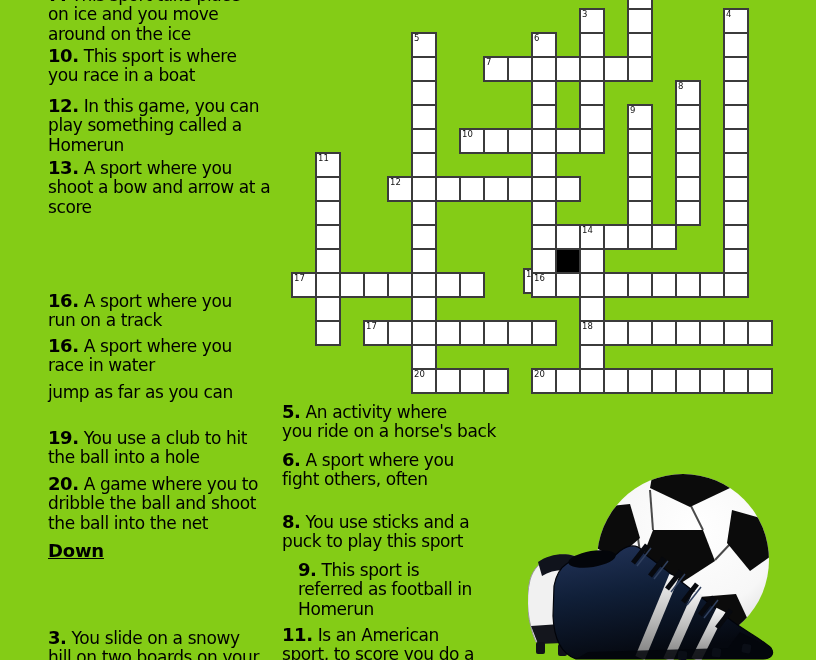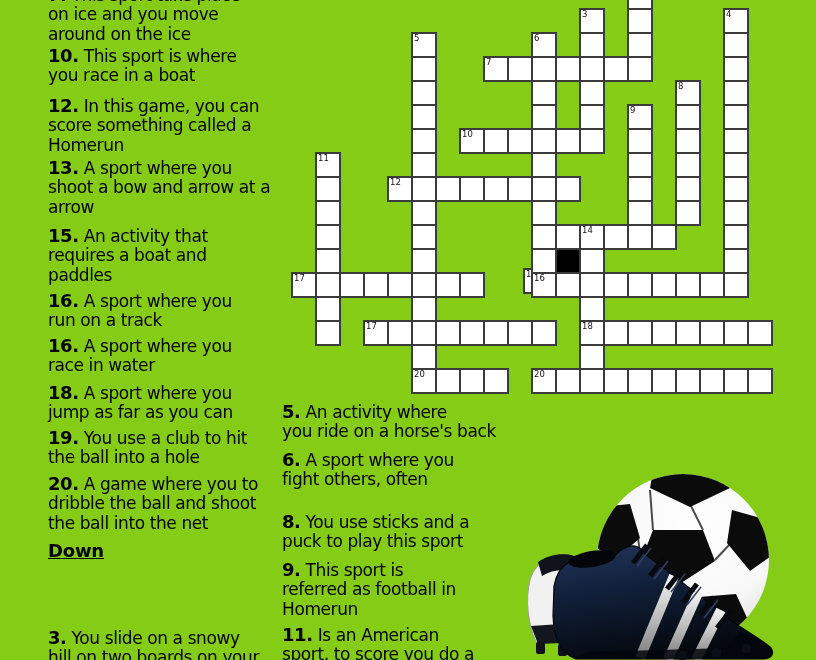--- a/index.html
+++ b/index.html
@@ -31,43 +31,37 @@
         <div class="cl-line"><span class="cnum">7.</span> This sport take place</div>
         <div class="cl-line">on ice and you move</div>
         <div class="cl-line">around on the ice</div>
       </div>
       <div class="clue" style="top: 46px;">
         <div class="cl-line"><span class="cnum">10.</span> This sport is where</div>
         <div class="cl-line">you race in a boat</div>
       </div>
       <div class="clue" style="top: 96px;">
         <div class="cl-line"><span class="cnum">12.</span> In this game, you can</div>
-        <div class="cl-line">score something called a</div>
+        <div class="cl-line">play something called a</div>
         <div class="cl-line">Homerun</div>
       </div>
       <div class="clue" style="top: 158px;">
         <div class="cl-line"><span class="cnum">13.</span> A sport where you</div>
         <div class="cl-line">shoot a bow and arrow at a</div>
-        <div class="cl-line">arrow</div>
-      </div>
-      <div class="clue" style="top: 226px;">
-        <div class="cl-line"><span class="cnum">15.</span> An activity that</div>
-        <div class="cl-line">requires a boat and</div>
-        <div class="cl-line">paddles</div>
+        <div class="cl-line">score</div>
       </div>
       <div class="clue" style="top: 291px;">
         <div class="cl-line"><span class="cnum">16.</span> A sport where you</div>
         <div class="cl-line">run on a track</div>
       </div>
       <div class="clue" style="top: 336px;">
         <div class="cl-line"><span class="cnum">16.</span> A sport where you</div>
         <div class="cl-line">race in water</div>
       </div>
       <div class="clue" style="top: 383px;">
-        <div class="cl-line"><span class="cnum">18.</span> A sport where you</div>
         <div class="cl-line">jump as far as you can</div>
       </div>
       <div class="clue" style="top: 428px;">
         <div class="cl-line"><span class="cnum">19.</span> You use a club to hit</div>
         <div class="cl-line">the ball into a hole</div>
       </div>
       <div class="clue" style="top: 474px;">
         <div class="cl-line"><span class="cnum">20.</span> A game where you to</div>
         <div class="cl-line">dribble the ball and shoot</div>
         <div class="cl-line">the ball into the net</div>
@@ -85,21 +79,21 @@
         <div class="cl-line">you ride on a horse's back</div>
       </div>
       <div class="clue" style="top: 450px;">
         <div class="cl-line"><span class="cnum">6.</span> A sport where you</div>
         <div class="cl-line">fight others, often</div>
       </div>
       <div class="clue" style="top: 512px;">
         <div class="cl-line"><span class="cnum">8.</span> You use sticks and a</div>
         <div class="cl-line">puck to play this sport</div>
       </div>
-      <div class="clue" style="top: 560px;">
+      <div class="clue" style="top: 560px; margin-left: 16px;">
         <div class="cl-line"><span class="cnum">9.</span> This sport is</div>
         <div class="cl-line">referred as football in</div>
         <div class="cl-line">Homerun</div>
       </div>
       <div class="clue" style="top: 625px;">
         <div class="cl-line"><span class="cnum">11.</span> Is an American</div>
         <div class="cl-line">sport, to score you do a</div>
       </div>
     </div>
 

